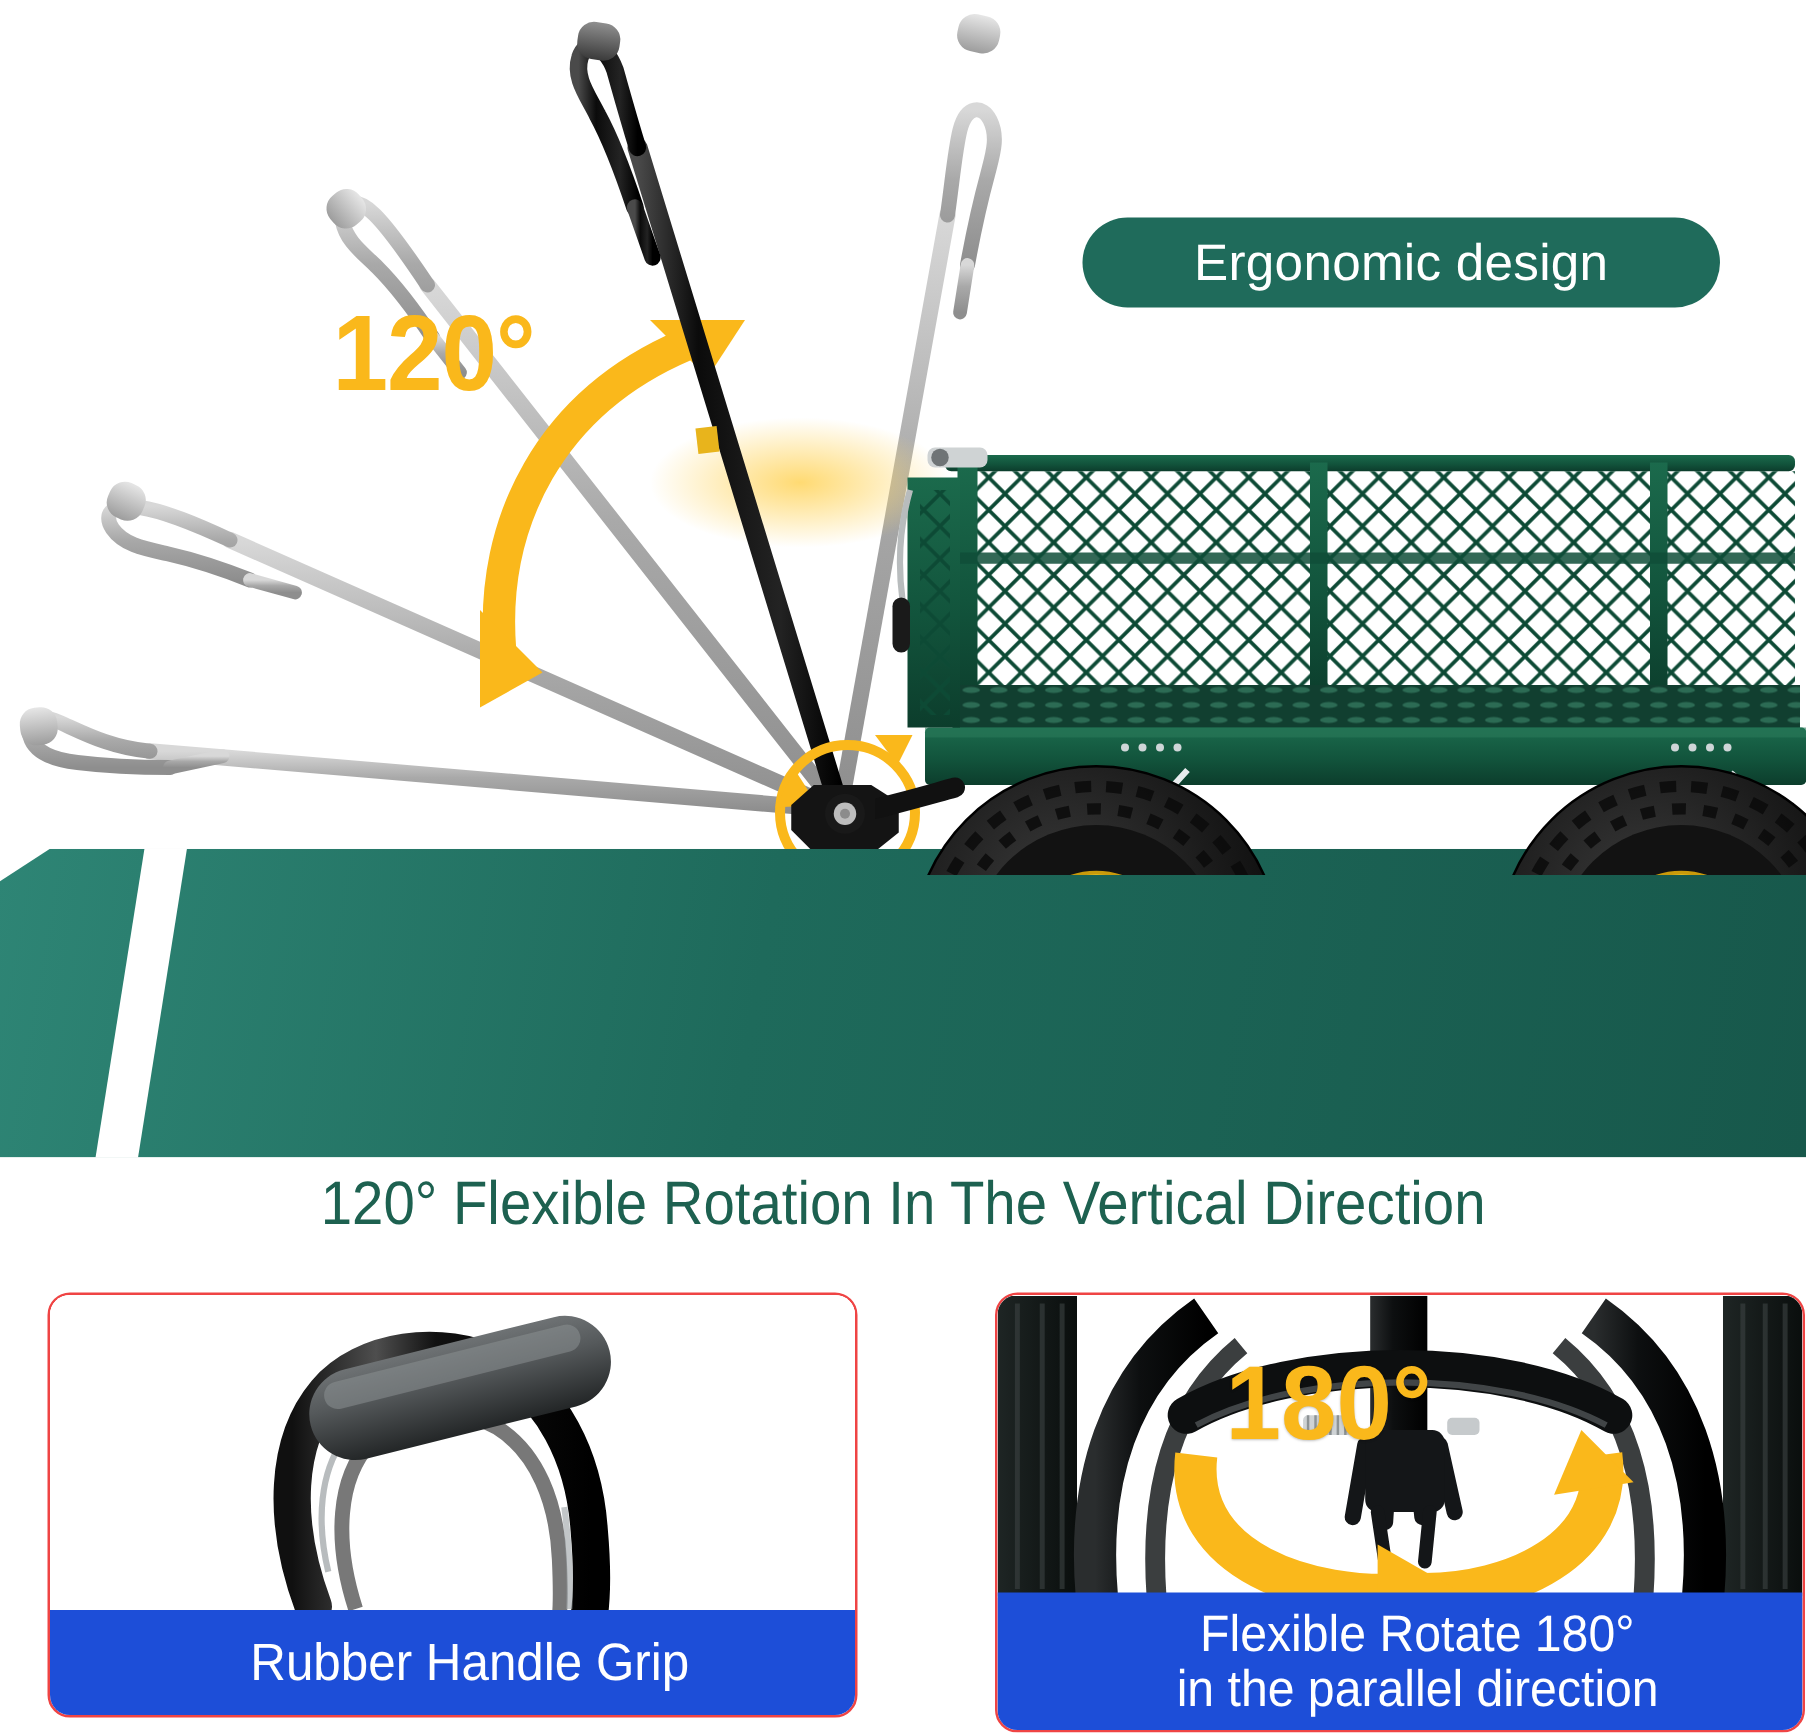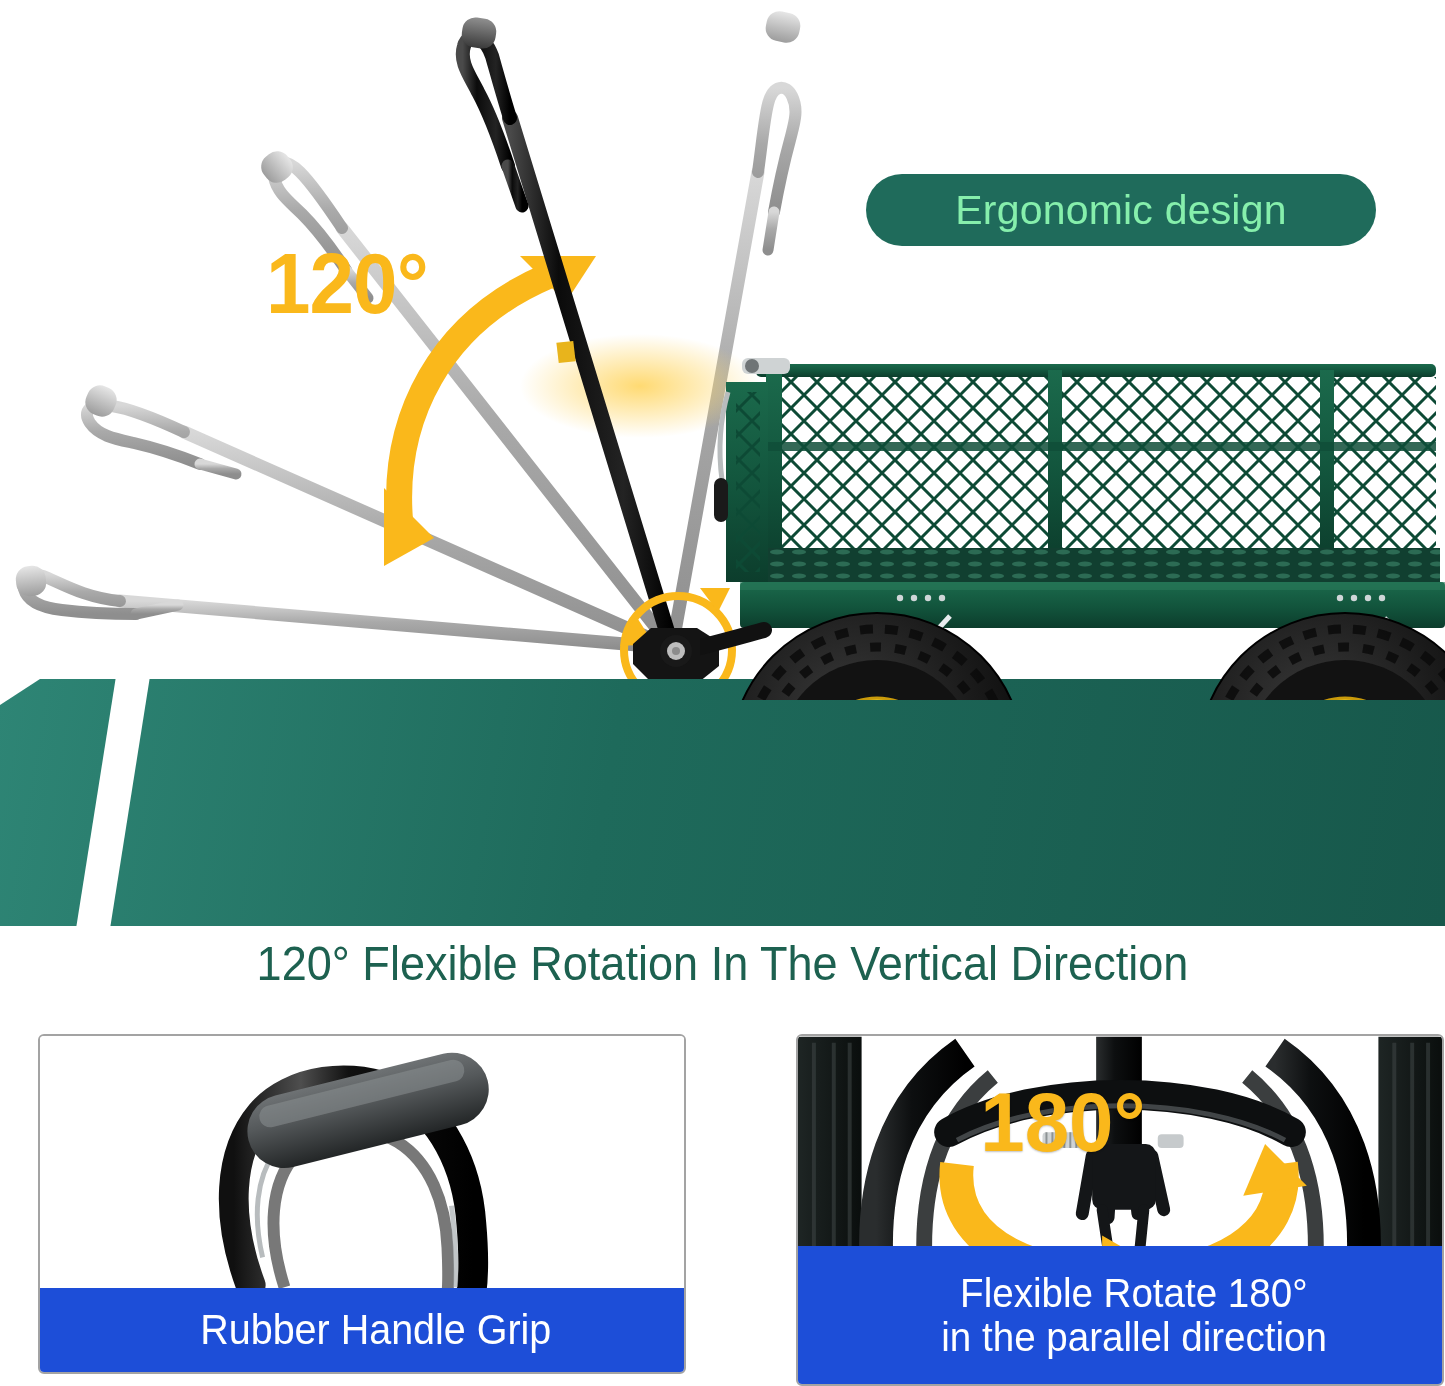--- a/index.html
+++ b/index.html
@@ -10,21 +10,21 @@
 
   
   #hero { position:absolute; left:0; top:0; width:1445px; height:700px; overflow:hidden; background:#fff; }
 
   
   #ergo-pill {
     position:absolute; left:866px; top:174px; width:510px; height:72px;
     background:#1f6b5b; border-radius:36px;
     display:flex; align-items:center; justify-content:center;
   }
-  #ergo-pill span { color:#86efac; font-size:41px; letter-spacing:.2px;
+  #ergo-pill span { color:#ffffff; font-size:41px; letter-spacing:.2px;
     font-family:"Liberation Sans", sans-serif; font-weight:400; }
 
   
   #deg120 { position:absolute; left:266px; top:234px; font-size:86px; font-weight:bold;
     color:#FAB81B; letter-spacing:-1px; font-family:"Liberation Sans", sans-serif;
     transform:scaleX(.93); transform-origin:left center; z-index:30; }
 
   
   #handles { position:absolute; left:0; top:0; width:880px; height:700px; z-index:10; }
 
@@ -48,32 +48,32 @@
     text-shadow:0 2px 4px rgba(0,0,0,.18);
   }
   #banner-text .l2 { margin-top:6px; }
 
   
   #subtitle { position:absolute; left:0; top:935px; width:1445px; text-align:center; z-index:25;
     color:#1d6150; font-size:49px; font-family:"Liberation Sans", sans-serif;
     transform:scaleX(.92); }
 
   
-  .card { position:absolute; border:2px solid #a3a3a3; border-radius:6px; background:#fff;
+  .card { position:absolute; border:2px solid #ef4444; border-radius:18px; background:#fff;
     overflow:hidden; }
   #card-left  { left:38px;  top:1034px; width:648px; height:340px; }
   #card-right { left:796px; top:1034px; width:648px; height:352px; }
 
   .card-body { position:absolute; left:0; top:0; width:100%; background:#fff; }
   .card-cap { position:absolute; left:0; bottom:0; width:100%; background:#1d4ed8;
     display:flex; flex-direction:column; align-items:center; justify-content:center;
     color:#fff; font-family:"Liberation Sans", sans-serif;padding-left:28px; }
   #card-left .card-cap { height:84px; }
   #card-left .card-cap span { font-size:42px; transform:scaleX(.94); }
-  #card-right .card-cap { height:138px; }
+  #card-right .card-cap { height:110px; }
   #card-right .card-cap span { font-size:41px; line-height:1.08; transform:scaleX(.94); }
 
   #deg180 { position:absolute; left:178px; top:38px; font-size:84px; font-weight:bold;
     color:#FAB81B; font-family:"Liberation Sans", sans-serif; z-index:9;
     transform:scaleX(.95); text-shadow:0 1px 2px rgba(0,0,0,.25); }
 </style>
 </head>
 <body>
 
 <div id="page">

